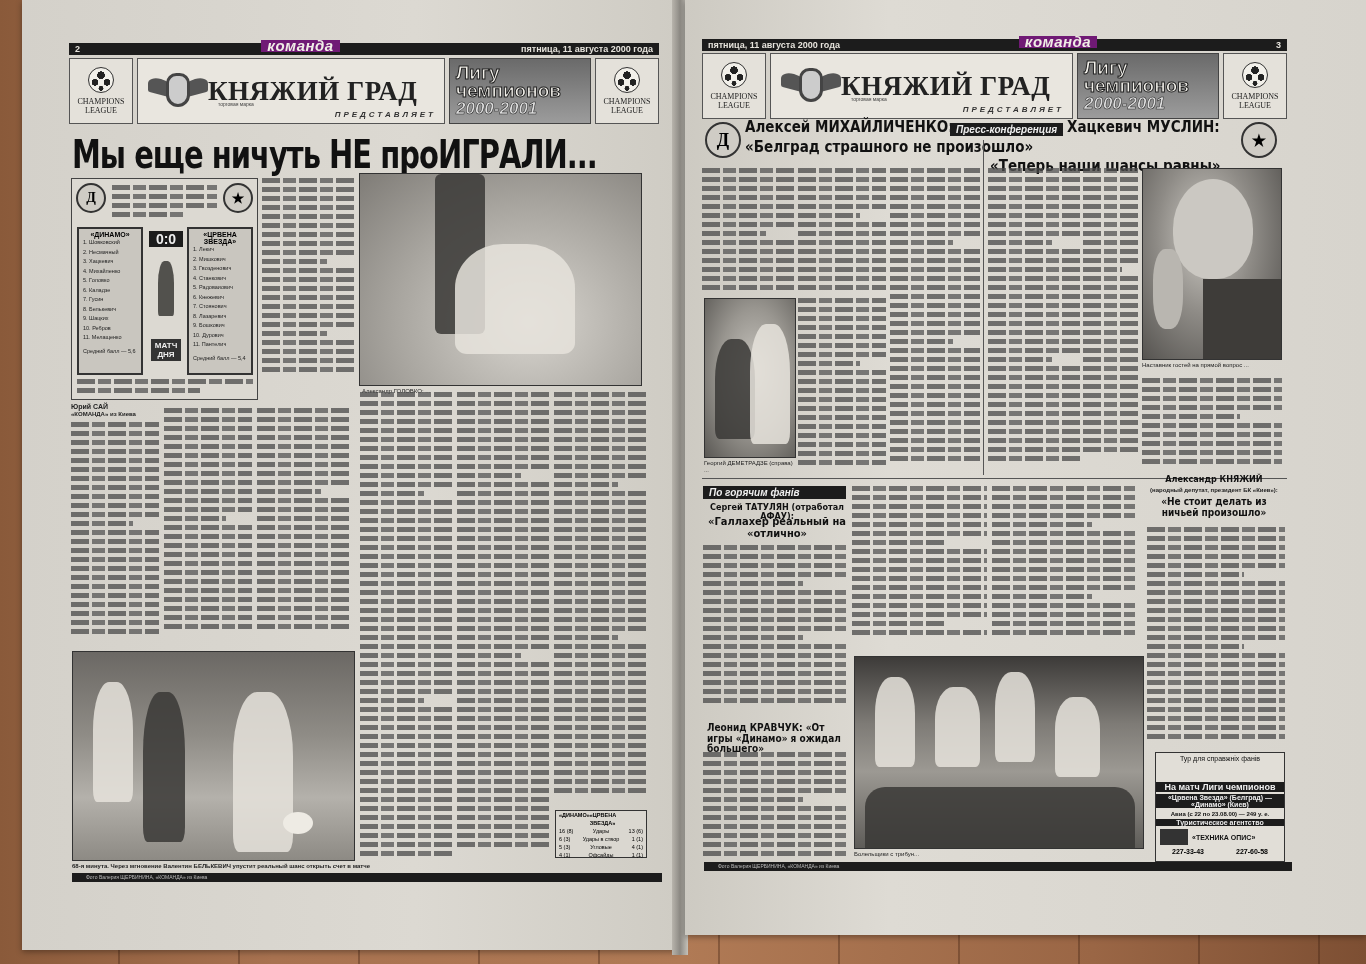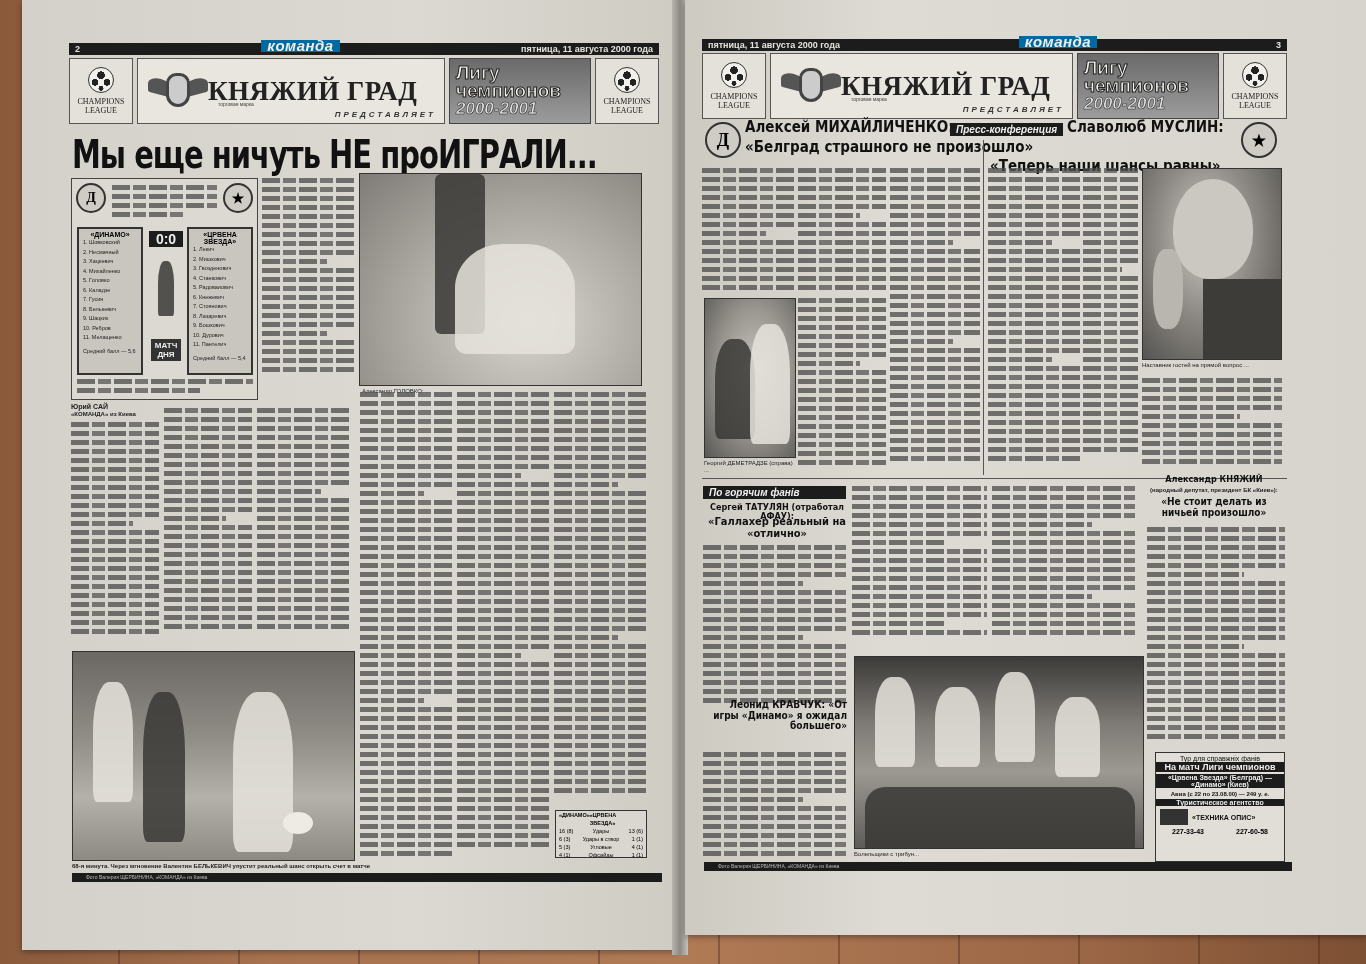--- a/index.html
+++ b/index.html
@@ -21,21 +21,21 @@
   .page.left { left: 22px; top: 0; width: 655px; height: 950px; background: linear-gradient(90deg,#d4d1ca 0%,#dcd9d2 60%,#cfccc4 100%); }
   .page.right { left: 685px; top: 0; width: 681px; height: 935px; background: linear-gradient(90deg,#cdcac2 0%,#dedbd4 30%,#d7d4cd 100%); }
   .gutter { position:absolute; left:672px; top:0; width:16px; height:955px; background: linear-gradient(90deg,#b8b4ac,#8d8a84 50%,#c4c1b9); }
 
   .topbar {
     position: absolute; height: 12px; background: #1c1c1c; color: #e6e3dc;
     font-size: 9px; font-weight: bold; display:flex; align-items:center; justify-content:space-between; padding: 0 6px;
   }
   .topbar .brand {
     font-size: 15px; font-style: italic; color:#f0ede6; font-weight:bold; letter-spacing:0.5px;
-    background:#0369a1; padding: 0 6px; line-height: 12px; position:relative; top:-3px;
+    background:#701a75; padding: 0 6px; line-height: 12px; position:relative; top:-3px;
   }
   .banner { position:absolute; height: 66px; display:flex; gap:4px; }
   .cl-logo {
     width: 64px; height: 66px; border: 1px solid #555; background:#e4e1da;
     display:flex; flex-direction:column; align-items:center; justify-content:center;
   }
   .ball { width: 26px; height: 26px; border-radius: 50%; background:
       radial-gradient(circle at 50% 30%, #222 18%, transparent 19%),
       radial-gradient(circle at 25% 60%, #222 14%, transparent 15%),
       radial-gradient(circle at 75% 60%, #222 14%, transparent 15%),
@@ -88,21 +88,21 @@
   .team-box .row { font-size: 5.5px; display:flex; justify-content:space-between; padding: 0 4px; line-height: 9.5px; color:#222; }
   .score { position:absolute; background:#1c1c1c; color:#eee; font-weight:bold; font-size: 14px; text-align:center; }
   .club-badge { position:absolute; width: 30px; height:30px; border-radius:50%; border:2px solid #333; background:#cfccc5; display:flex; align-items:center; justify-content:center; font-weight:bold; font-size: 14px; font-family:"Liberation Serif", serif; }
   .match-badge { position:absolute; background:#333; color:#eee; font-size: 8px; font-weight:bold; text-align:center; line-height:9px; padding:2px; }
 
   .section-tag { position:absolute; background:#1c1c1c; color:#eee; font-style:italic; font-weight:bold; font-size:10px; padding: 1px 6px; }
   .subhead { position:absolute; font-weight:bold; color:#111; font-family:"DejaVu Sans Condensed","DejaVu Sans", sans-serif; line-height: 1.05; }
 
   .ad { position:absolute; border:1px solid #333; background:#e1ded7; }
   .ad .a-row { font-size: 8px; text-align:center; color:#111; }
-  .ad .inv { background:#1c1c1c; color:#eee; font-weight:bold; }
+  .ad .inv { background:#1c1c1c; color:#eee; font-weight:bold;margin-top:20px; }
 
   .stats-box { position:absolute; border:1px solid #333; background:#dad7d0; font-size:5.5px; }
   .stats-box .sr { display:flex; justify-content:space-between; padding:0 3px; line-height:8px; }
   .bottombar { position:absolute; height: 9px; background:#1c1c1c; color:#bbb; font-size:5px; padding-left: 14px; line-height:9px; }
   .vrule { position:absolute; width:1px; background:#555; }
   .hrule { position:absolute; height:1px; background:#555; }
 </style>
 </head>
 <body>
 
@@ -578,21 +578,21 @@
     <div class="cl-logo">
       <div class="ball"></div>
       <div class="cl-text">CHAMPIONS LEAGUE</div>
     </div>
   </div>
 
   <div class="club-badge" style="left:20px; top:122px; width:36px; height:36px; font-size:18px;">Д</div>
   <div class="subhead" style="left:60px; top:120px; font-size:15px;">Алексей МИХАЙЛИЧЕНКО:</div>
   <div class="subhead" style="left:60px; top:140px; font-size:15px;">«Белград страшного не произошло»</div>
   <div class="section-tag" style="left:265px; top:123px;">Пресс-конференция</div>
-  <div class="subhead" style="left:382px; top:120px; font-size:15px;">Славолюб МУСЛИН:</div>
+  <div class="subhead" style="left:382px; top:120px; font-size:15px;">Хацкевич МУСЛИН:</div>
   <div class="subhead" style="left:305px; top:159px; font-size:15px;">«Теперь наши шансы равны»</div>
   <div class="club-badge" style="left:556px; top:122px; width:36px; height:36px; font-size:16px;">★</div>
   <div class="vrule" style="left:298px; top:140px; height:335px;"></div>
 
   <div class="textcol" style="left:17px; top:168px; width:92px; height:125px;">
     <div class="line"></div>
       <div class="line"></div>
       <div class="line"></div>
       <div class="line"></div>
       <div class="line"></div>
@@ -791,21 +791,21 @@
       <div class="line"></div>
       <div class="line short"></div>
       <div class="line"></div>
       <div class="line"></div>
       <div class="line"></div>
       <div class="line"></div>
       <div class="line"></div>
       <div class="line"></div>
       <div class="line"></div>
   </div>
-  <div class="subhead" style="left:22px; top:700px; font-size:10px; width:140px; text-align:right;"><span>Леонид КРАВЧУК:</span> <span>«От игры «Динамо» я ожидал большего»</span></div>
+  <div class="subhead" style="left:22px; top:723px; font-size:10px; width:140px; text-align:left;"><span>Леонид КРАВЧУК:</span> <span>«От игры «Динамо» я ожидал большего»</span></div>
   <div class="textcol" style="left:18px; top:752px; width:143px; height:118px;">
     <div class="line"></div>
       <div class="line"></div>
       <div class="line"></div>
       <div class="line"></div>
       <div class="line"></div>
       <div class="line short"></div>
       <div class="line"></div>
       <div class="line"></div>
       <div class="line"></div>

